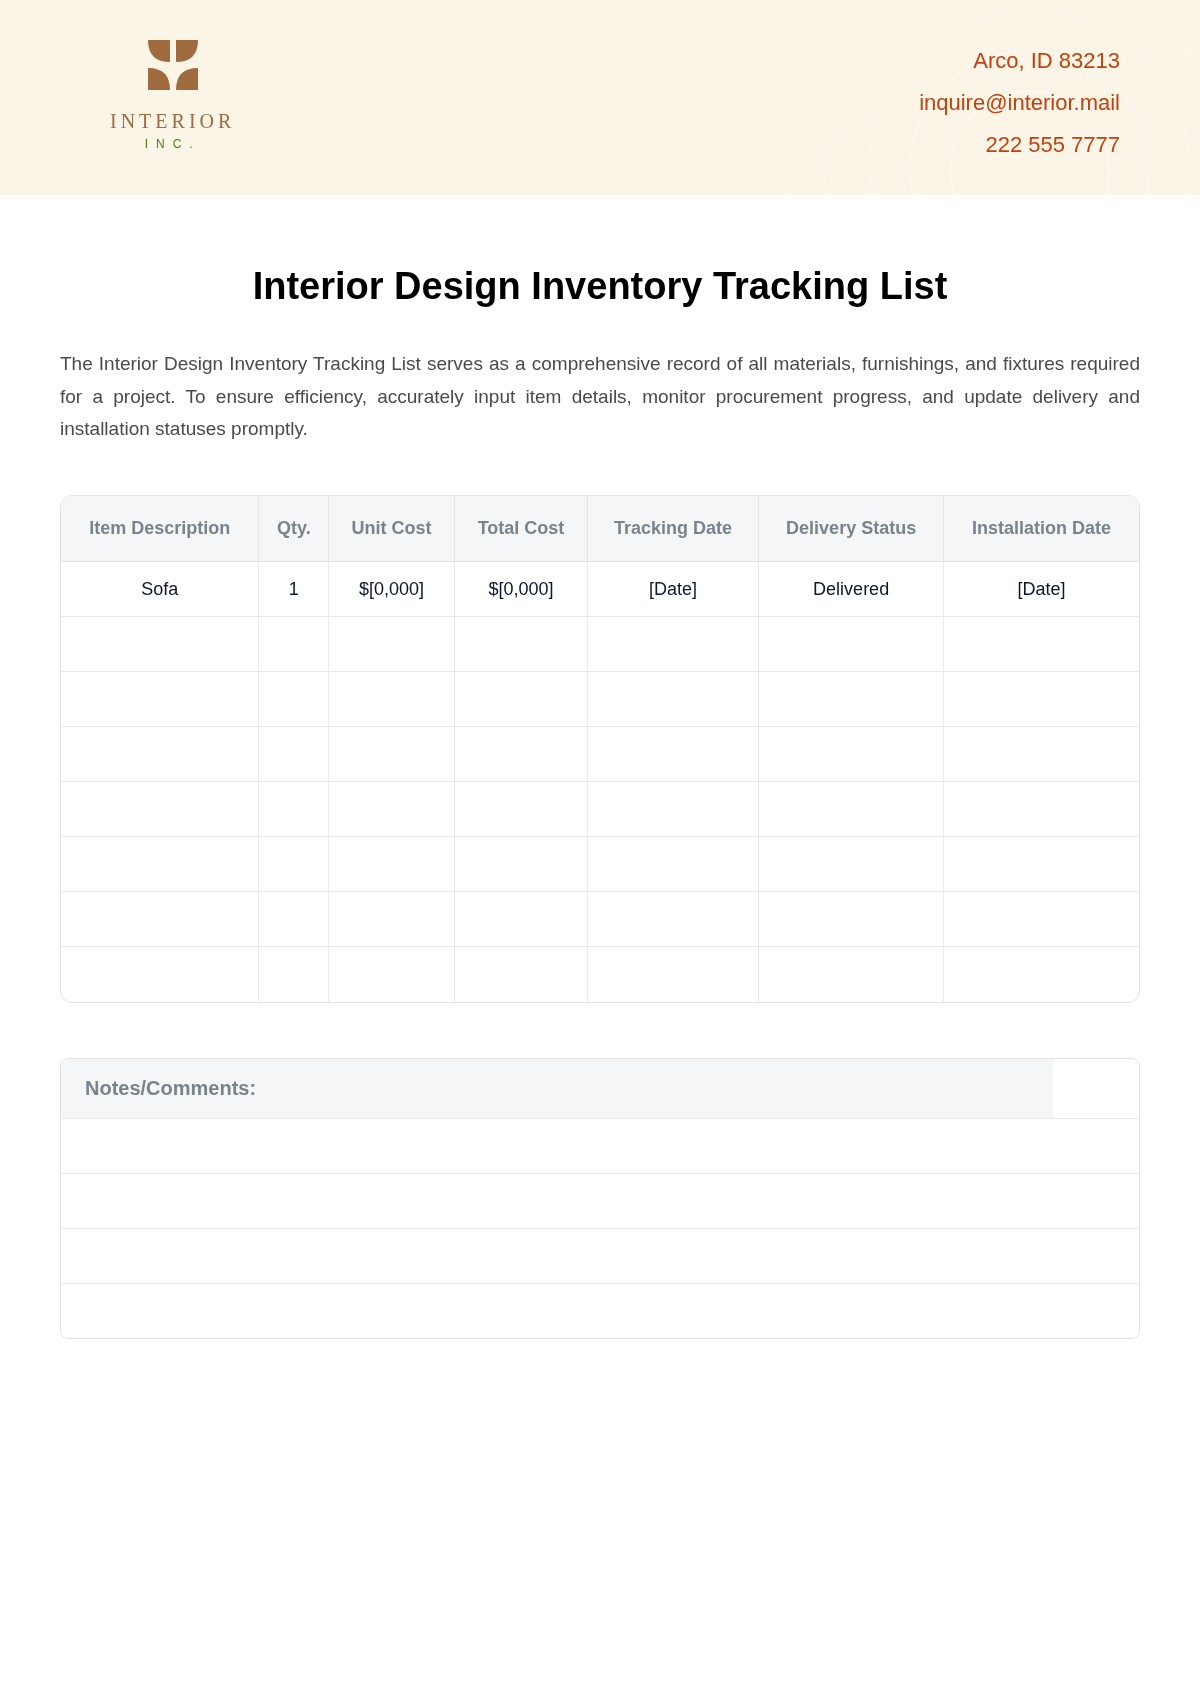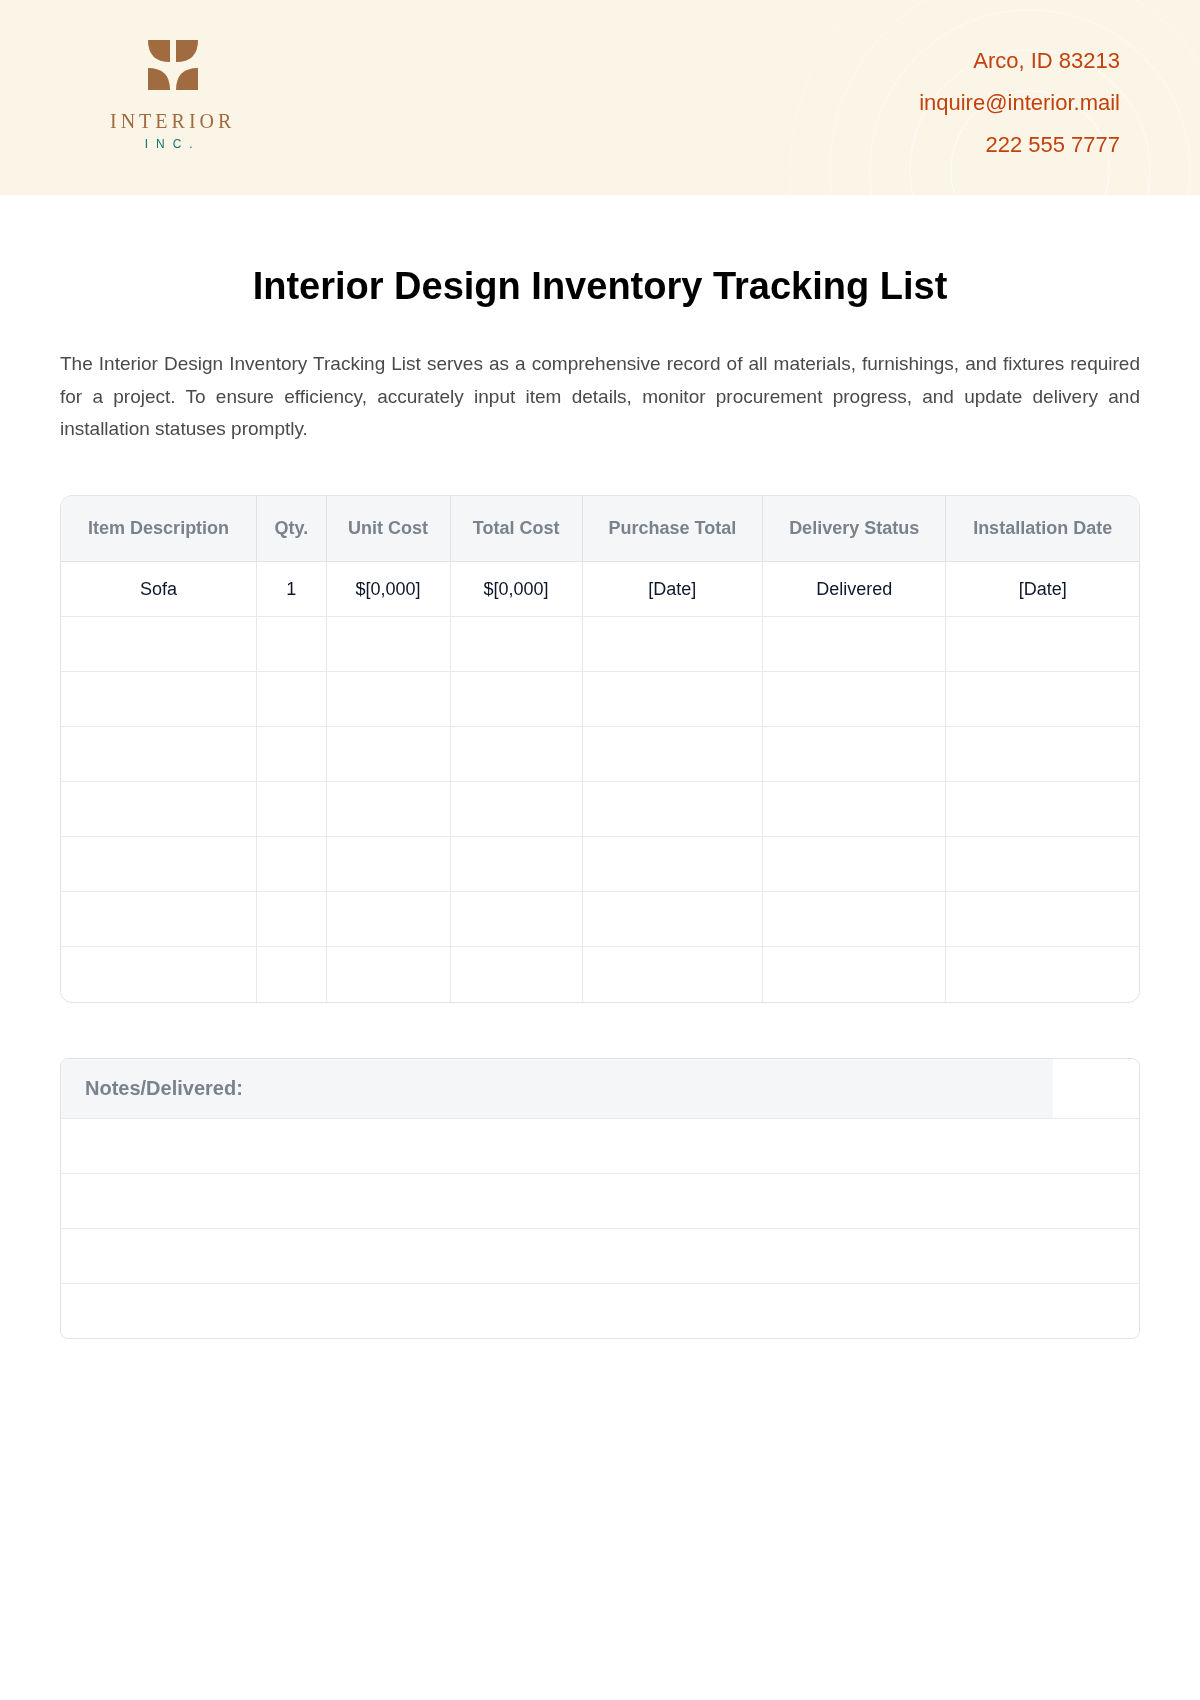--- a/index.html
+++ b/index.html
@@ -29,21 +29,21 @@
         radial-gradient(circle at center, transparent 78px, rgba(255,255,255,.7) 79px, transparent 80px),
         radial-gradient(circle at center, transparent 119px, rgba(255,255,255,.6) 120px, transparent 121px),
         radial-gradient(circle at center, transparent 159px, rgba(255,255,255,.5) 160px, transparent 161px),
         radial-gradient(circle at center, transparent 199px, rgba(255,255,255,.4) 200px, transparent 201px),
         radial-gradient(circle at center, transparent 239px, rgba(255,255,255,.3) 240px, transparent 241px);
       pointer-events:none;
     }
     .logo-block { display:flex; flex-direction:column; align-items:center; gap:4px; margin-left:30px; position:relative; z-index:1;}
     .logo-icon { width:60px; height:60px; margin-bottom:6px;}
     .logo-text { font-family: Georgia, 'Times New Roman', serif; color:#a06b3f; letter-spacing:4px; font-size:20px; }
-    .logo-sub  { font-family: Arial, sans-serif; color:#0f766e; letter-spacing:8px; font-size:12px; }
+    .logo-sub  { font-family: Arial, sans-serif; color:#4d7c0f; letter-spacing:8px; font-size:12px; }
     .contact-block { text-align:right; font-size:22px; line-height:1.9; color:#c2410c; position:relative; z-index:1;}
     .main { padding:70px 60px 0 60px; }
     .title { font-size:38px; font-weight:700; text-align:center; margin-bottom:40px; color:#000;}
     .intro { font-size:19px; line-height:1.7; color:#4a4a4a; text-align:justify; margin-bottom:50px;}
     table.inv {
       width:100%;
       border-collapse:separate;
       border-spacing:0;
       border:1px solid #e3e3e3;
       border-radius:12px;
@@ -118,21 +118,21 @@
   <h1 class="title">Interior Design Inventory Tracking List</h1>
   <p class="intro">The Interior Design Inventory Tracking List serves as a comprehensive record of all materials, furnishings, and fixtures required for a project. To ensure efficiency, accurately input item details, monitor procurement progress, and update delivery and installation statuses promptly.</p>
 
   <table class="inv">
     <thead>
       <tr>
         <th>Item Description</th>
         <th>Qty.</th>
         <th>Unit Cost</th>
         <th>Total Cost</th>
-        <th>Purchase Total</th>
+        <th>Tracking Date</th>
         <th>Delivery Status</th>
         <th>Installation Date</th>
       </tr>
     </thead>
     <tbody id="inv-body">
         <tr>
           <td>Sofa</td>
           <td>1</td>
           <td>$[0,000]</td>
           <td>$[0,000]</td>
@@ -200,19 +200,19 @@
           <td></td>
           <td></td>
           <td></td>
           <td></td>
           <td></td>
         </tr>
       </tbody>
   </table>
 
   <div class="notes-box">
-    <div class="notes-header">Notes/Delivered:</div>
+    <div class="notes-header">Notes/Comments:</div>
     <div class="notes-line"></div>
     <div class="notes-line"></div>
     <div class="notes-line"></div>
     <div class="notes-line"></div>
   </div>
 </div>
 
 </body></html>

